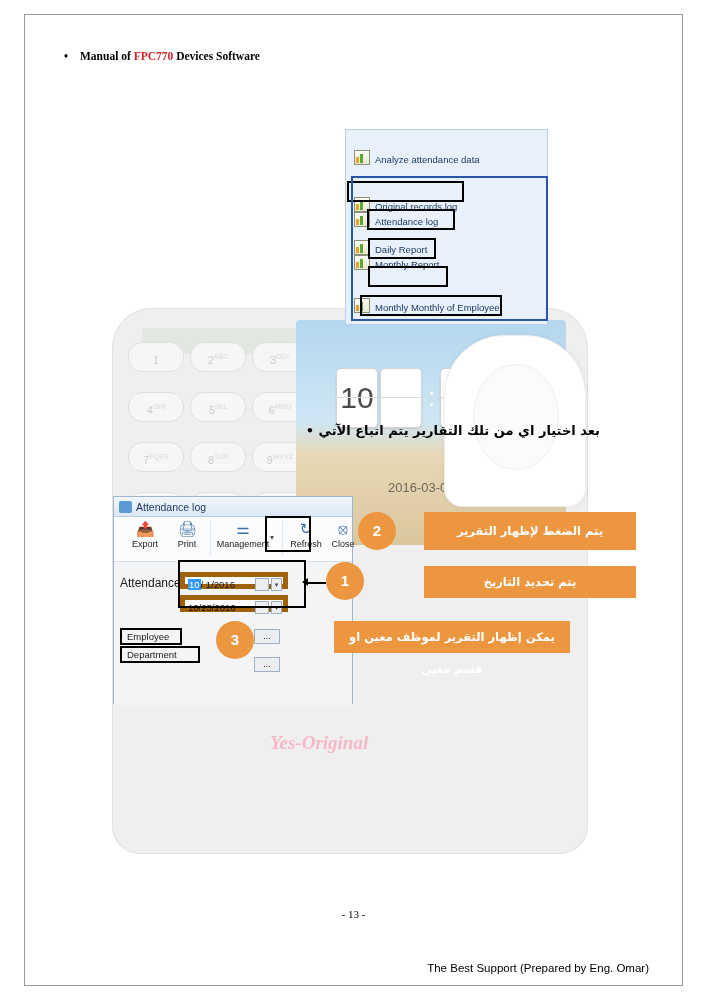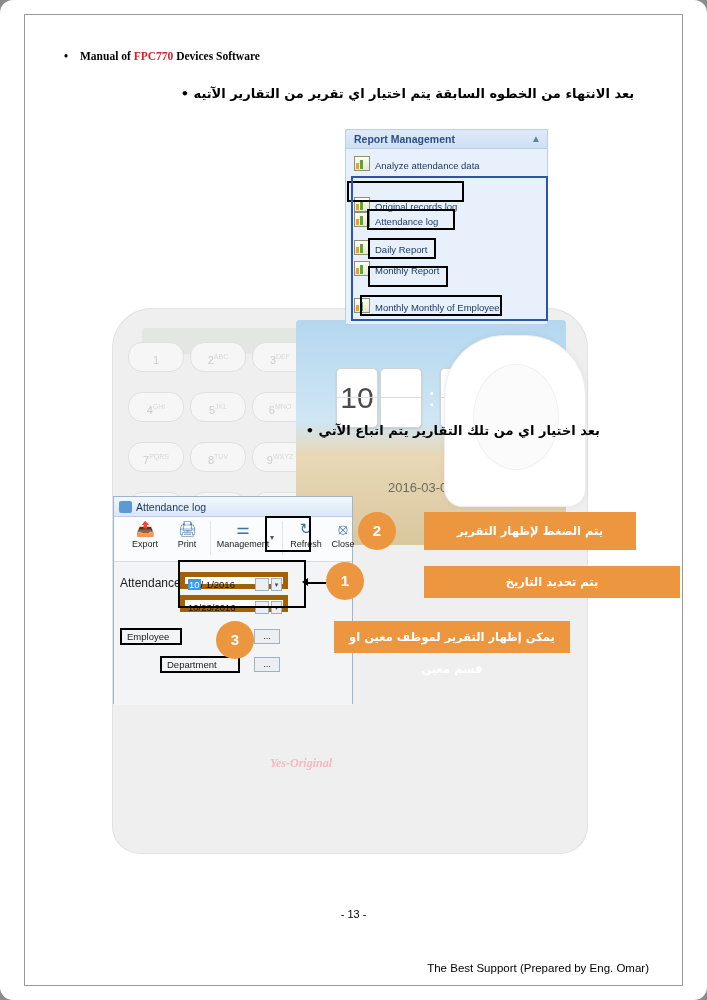--- a/index.html
+++ b/index.html
@@ -10,21 +10,20 @@
   body {
     font-family: "Liberation Sans", sans-serif;
   }
   .page {
     position: relative;
     width: 707px;
     height: 1000px;
     background: #ffffff;
     overflow: hidden;
     box-sizing: border-box;
-    border-radius: 13px;
   }
   .page-border {
     position: absolute;
     left: 24px;
     top: 14px;
     width: 659px;
     height: 972px;
     border: 1px solid #9a9a9a;
     box-sizing: border-box;
     pointer-events: none;
@@ -196,22 +195,22 @@
     top: 28px;
     width: 84px;
     height: 104px;
     border: 1px solid #f0f0f0;
     border-radius: 50%;
     background: #fbfbfb;
   }
   .brand {
     position: absolute;
     left: 164px;
-    top: 456px;
-    font-size: 12px;
+    top: 432px;
+    font-size: 19px;
     font-weight: bold;
     font-style: italic;
     color: #f4b8c6;
     font-family: "Liberation Serif", serif;
   }
 
   
   .rm-panel {
     position: absolute;
     left: 345px;
@@ -452,21 +451,21 @@
   }
 
   
   .pg-num {
     position: absolute;
     left: 0;
     right: 0;
     top: 908px;
     text-align: center;
     font-size: 11px;
-    font-family: Liberation Sans, sans-serif;
+    font-family: Liberation Serif, serif;
     color: #000;
   }
   .footer-note {
     position: absolute;
     right: 58px;
     top: 940px;
     font-size: 11.5px;
     font-family: "Liberation Sans", sans-serif;
     color: #000;
     margin-top: 22px;
@@ -475,24 +474,20 @@
 </head>
 <body>
 
 <div class="page">
   <div class="page-border"></div>
 
   <div class="hdr-line">
     <span class="bullet">•</span><span>Manual of </span><span class="red">FPC770</span><span> Devices Software</span>
   </div>
 
-  <div class="ar-line" id="ar-line-1">
-    <span>بعد الانتهاء من الخطوه السابقة يتم اختيار اي تقرير من التقارير الآتيه</span>
-    <span class="bullet">•</span>
-  </div>
 
   <div class="device">
     <div class="device-body"></div>
     <div class="device-screenband"></div>
 
     <div class="keypad">
       <div class="key" style="left:8px;  top:22px;"><span>1</span><span class="sub"></span></div>
       <div class="key" style="left:70px; top:22px;"><span>2</span><span class="sub">ABC</span></div>
       <div class="key" style="left:132px;top:22px;"><span>3</span><span class="sub">DEF</span></div>
       <div class="key" style="left:194px;top:22px;"><span>ESC</span></div>
@@ -525,38 +520,34 @@
     </div>
 
     <div class="fp-reader">
       <div class="fp-oval"></div>
     </div>
 
     <div class="brand">Yes-Original</div>
   </div>
 
   <div class="rm-panel">
-    <div class="rm-title">
-      <span>Report Management</span>
-      <span class="rm-chevrons">▲</span>
-    </div>
-
-    <div class="rm-item" style="top:26px;">
+
+    <div class="rm-item" style="top:20px;">
       <span class="rm-ico"></span><span>Analyze attendance data</span>
     </div>
     <div class="rm-item" style="top:67px;">
       <span class="rm-ico"></span><span>Original records log</span>
     </div>
     <div class="rm-item" style="top:82px;">
       <span class="rm-ico"></span><span>Attendance log</span>
     </div>
     <div class="rm-item" style="top:110px;">
       <span class="rm-ico"></span><span>Daily Report</span>
     </div>
-    <div class="rm-item" style="top:131px;">
+    <div class="rm-item" style="top:125px;">
       <span class="rm-ico"></span><span>Monthly Report</span>
     </div>
     <div class="rm-item" style="top:168px;">
       <span class="rm-ico"></span><span>Monthly Monthly of Employee</span>
     </div>
   </div>
 
   <div class="hl-box" style="left:347px; top:181px; width:117px; height:21px;"></div>
   <div class="hl-box" style="left:367px; top:209px; width:88px;  height:21px;"></div>
   <div class="hl-box" style="left:368px; top:238px; width:68px;  height:21px;"></div>
@@ -612,34 +603,34 @@
 
       <div class="date-field" style="left:66px; top:33px; width:108px;">
         <span>10/23/2016</span>
         <span class="date-btn"></span>
         <span class="spin">▾</span>
       </div>
 
       <div class="boxed-label" style="left:6px; top:66px; width:62px;">Employee</div>
       <div class="ell-btn" style="left:140px; top:67px;">...</div>
 
-      <div class="boxed-label" style="left:6px; top:94px; width:80px;margin-left:40px;">Department</div>
+      <div class="boxed-label" style="left:6px; top:84px; width:80px;">Department</div>
       <div class="ell-btn" style="left:140px; top:95px;">...</div>
     </div>
   </div>
 
   <div class="hl-box" style="left:265px; top:516px; width:46px; height:36px;"></div>
 
   <div class="hl-box" style="left:178px; top:560px; width:128px; height:48px;"></div>
 
   <div class="badge" style="left:358px; top:512px;">2</div>
   <div class="callout" style="left:424px; top:512px; width:212px; height:38px; line-height:38px;">يتم الضغط لإظهار التقرير</div>
 
   <div class="badge" style="left:326px; top:562px;">1</div>
-  <div class="callout" style="left:424px; top:566px; width:256px; height:32px; line-height:32px;">يتم تحديد التاريخ</div>
+  <div class="callout" style="left:424px; top:566px; width:212px; height:32px; line-height:32px;">يتم تحديد التاريخ</div>
 
   <div class="badge" style="left:216px; top:621px;">3</div>
   <div class="callout" style="left:334px; top:621px; width:236px; height:32px; line-height:32px;">يمكن إظهار التقرير لموظف معين او قسم معين</div>
 
   <div class="arrow-line" style="left:306px; top:582px; width:20px;"></div>
   <div class="arrow-head" style="left:302px; top:578px;"></div>
 
   <div class="pg-num">- 13 -</div>
   <div class="footer-note">The Best Support (Prepared by Eng. Omar)</div>
 </div>

